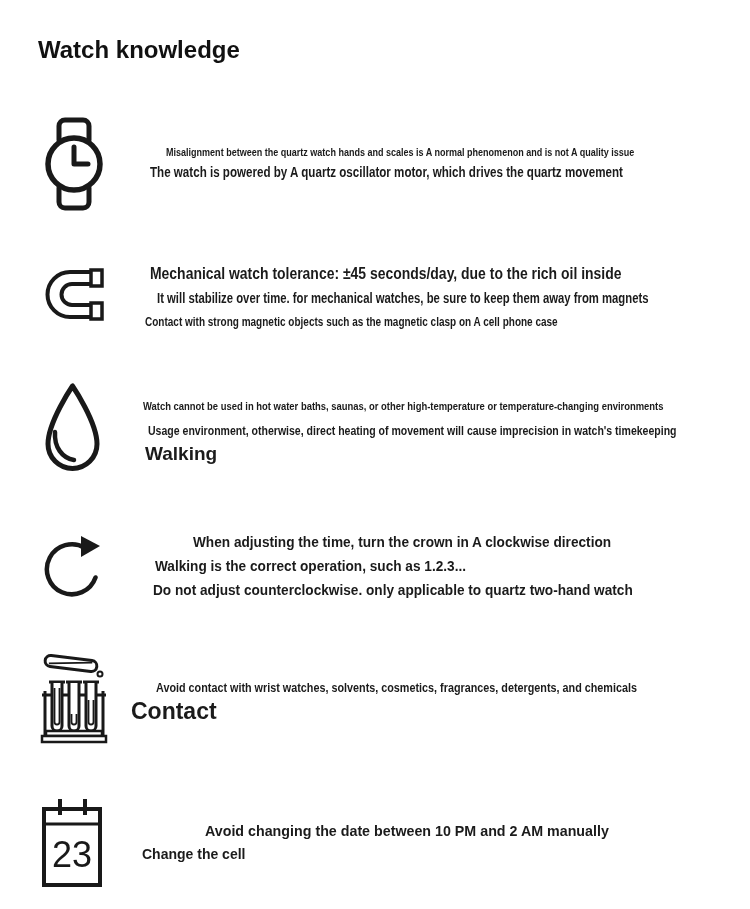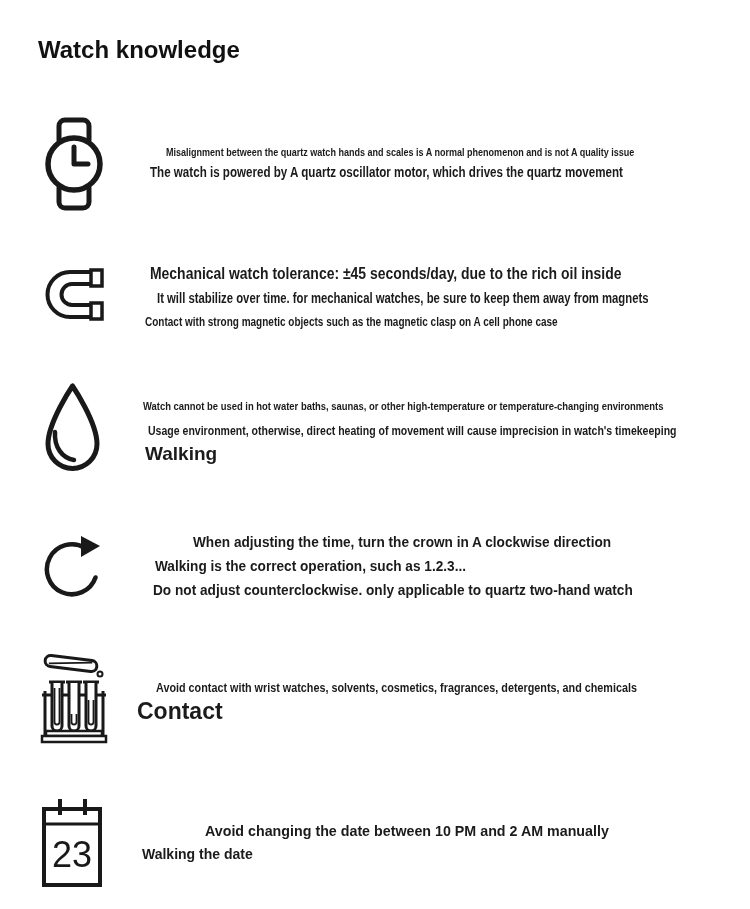--- a/index.html
+++ b/index.html
@@ -56,21 +56,21 @@
 
   #s3l1 { left: 143px; top: 400px; font-size: 11.5px; }
   #s3l2 { left: 148px; top: 423px; font-size: 13.5px; }
   #s3l3 { left: 145px; top: 443px; font-size: 19px; }
 
   #s4l1 { left: 193px; top: 533px; font-size: 15.5px; }
   #s4l2 { left: 155px; top: 557px; font-size: 15.5px; }
   #s4l3 { left: 153px; top: 581px; font-size: 15.5px; }
 
   #s5l1 { left: 156px; top: 680px; font-size: 13.5px; }
-  #s5l2 { left: 137px; top: 698px; font-size: 23px; text-align: right; }
+  #s5l2 { left: 131px; top: 698px; font-size: 23px; text-align: right; }
 
   #s6l1 { left: 205px; top: 822px; font-size: 15.5px; }
   #s6l2 { left: 142px; top: 846px; font-size: 14px; }
 
   .cal-day {
     font-family: "Liberation Sans", sans-serif;
     font-weight: 400;
   }
 </style>
 </head>
@@ -162,16 +162,16 @@
     <div class="icon" id="i6">
       <svg width="62" height="91" viewBox="0 0 62 91">
         <rect x="3" y="12" width="56" height="76" fill="#ffffff" stroke="#191919" stroke-width="4"></rect>
         <line x1="3" y1="27" x2="59" y2="27" stroke="#191919" stroke-width="3"></line>
         <line x1="19" y1="2" x2="19" y2="18" stroke="#191919" stroke-width="4"></line>
         <line x1="44" y1="2" x2="44" y2="18" stroke="#191919" stroke-width="4"></line>
         <text class="cal-day" x="31" y="70" text-anchor="middle" font-size="36" fill="#191919">23</text>
       </svg>
     </div>
     <div class="line sx92" id="s6l1">Avoid changing the date between 10 PM and 2 AM manually</div>
-    <div class="line" id="s6l2">Walking the date</div>
+    <div class="line" id="s6l2">Change the cell</div>
   </section>
 
 </div>
 
 </body></html>

